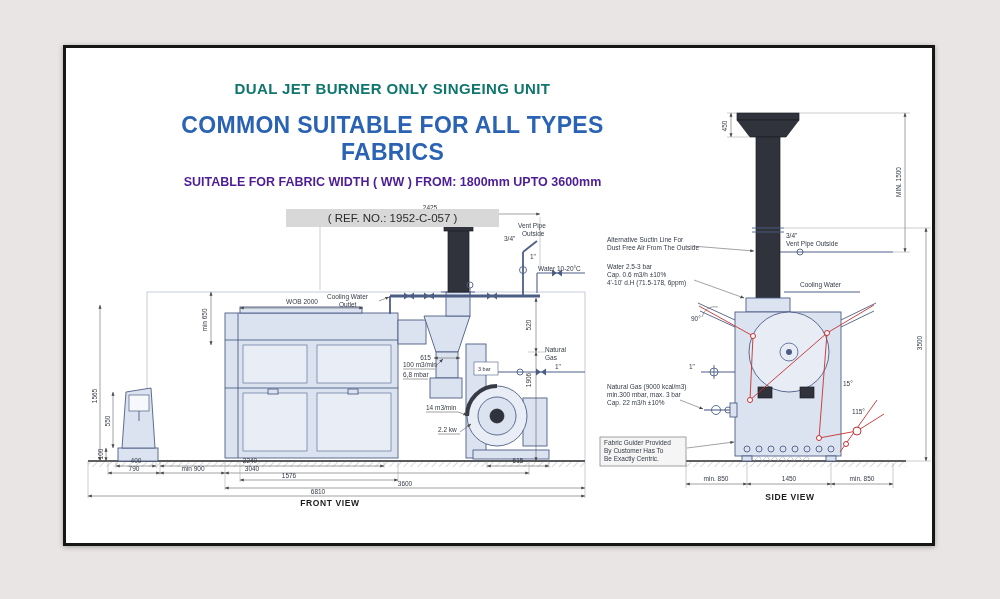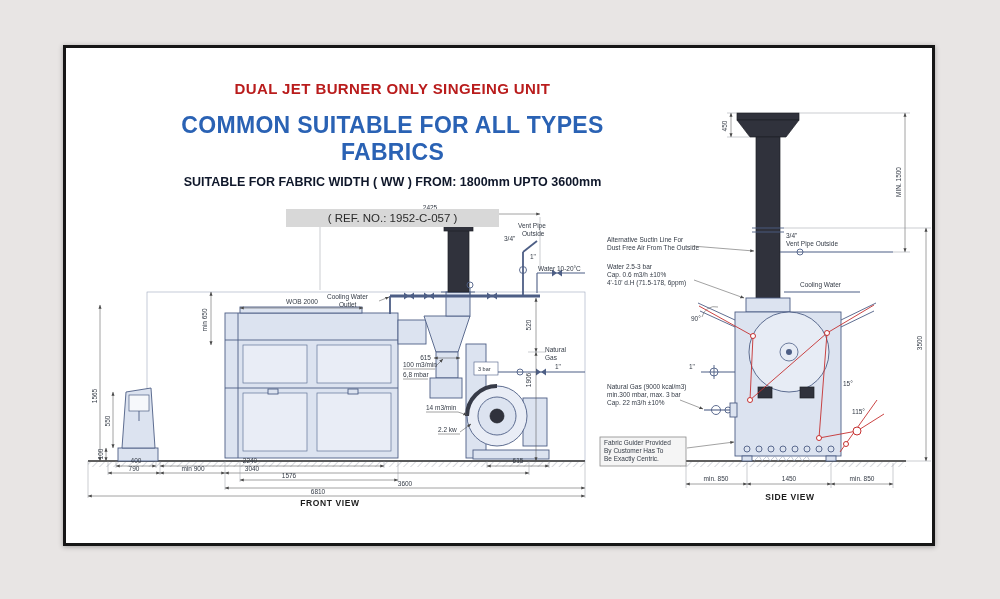--- a/index.html
+++ b/index.html
@@ -1,21 +1,21 @@
 <!DOCTYPE html>
 <html><head>
 <meta charset="utf-8">
 <style>
   html,body{margin:0;padding:0}
   body{width:1000px;height:599px;position:relative;background:#e8e5e4;font-family:"Liberation Sans",sans-serif;overflow:hidden}
   .sheet{position:absolute;left:63px;top:45px;width:872px;height:501px;background:#ffffff;border:3px solid #161616;box-sizing:border-box;box-shadow:0 1px 5px rgba(0,0,0,.3)}
   .titleblock{position:absolute;left:130px;top:80px;width:525px;text-align:center;z-index:3}
-  .t1{font-size:15px;font-weight:bold;color:#b91c1c;letter-spacing:.4px}
+  .t1{font-size:15px;font-weight:bold;color:#0f766e;letter-spacing:.4px}
   .t2{font-size:23px;font-weight:bold;color:#2a62b4;margin-top:15px;letter-spacing:.3px}
-  .t3{font-size:12.5px;font-weight:bold;color:#0f172a;margin-top:9px}
+  .t3{font-size:12.5px;font-weight:bold;color:#4c1d95;margin-top:9px}
   .refbox{display:inline-block;margin-top:20px;background:#d8d8d8;color:#2b2b2b;font-size:11.5px;padding:3px 42px}
   svg.overlay{position:absolute;left:0;top:0;z-index:2}
   .mline{stroke:#4d5e85;stroke-width:.9;fill:none}
   .mfill{fill:#dce3f0;stroke:#4d5e85;stroke-width:.9}
   .mfill2{fill:#e9edf6;stroke:#627498;stroke-width:.7}
   .dark{fill:#30323c;stroke:#1e2027;stroke-width:.7}
   .dim{stroke:#555;stroke-width:.55;fill:none}
   .ext{stroke:#8b8f99;stroke-width:.45;fill:none}
   .thin{stroke:#97a1b8;stroke-width:.55;fill:none}
   .floor{stroke:#2b2b2b;stroke-width:1.7;fill:none}

